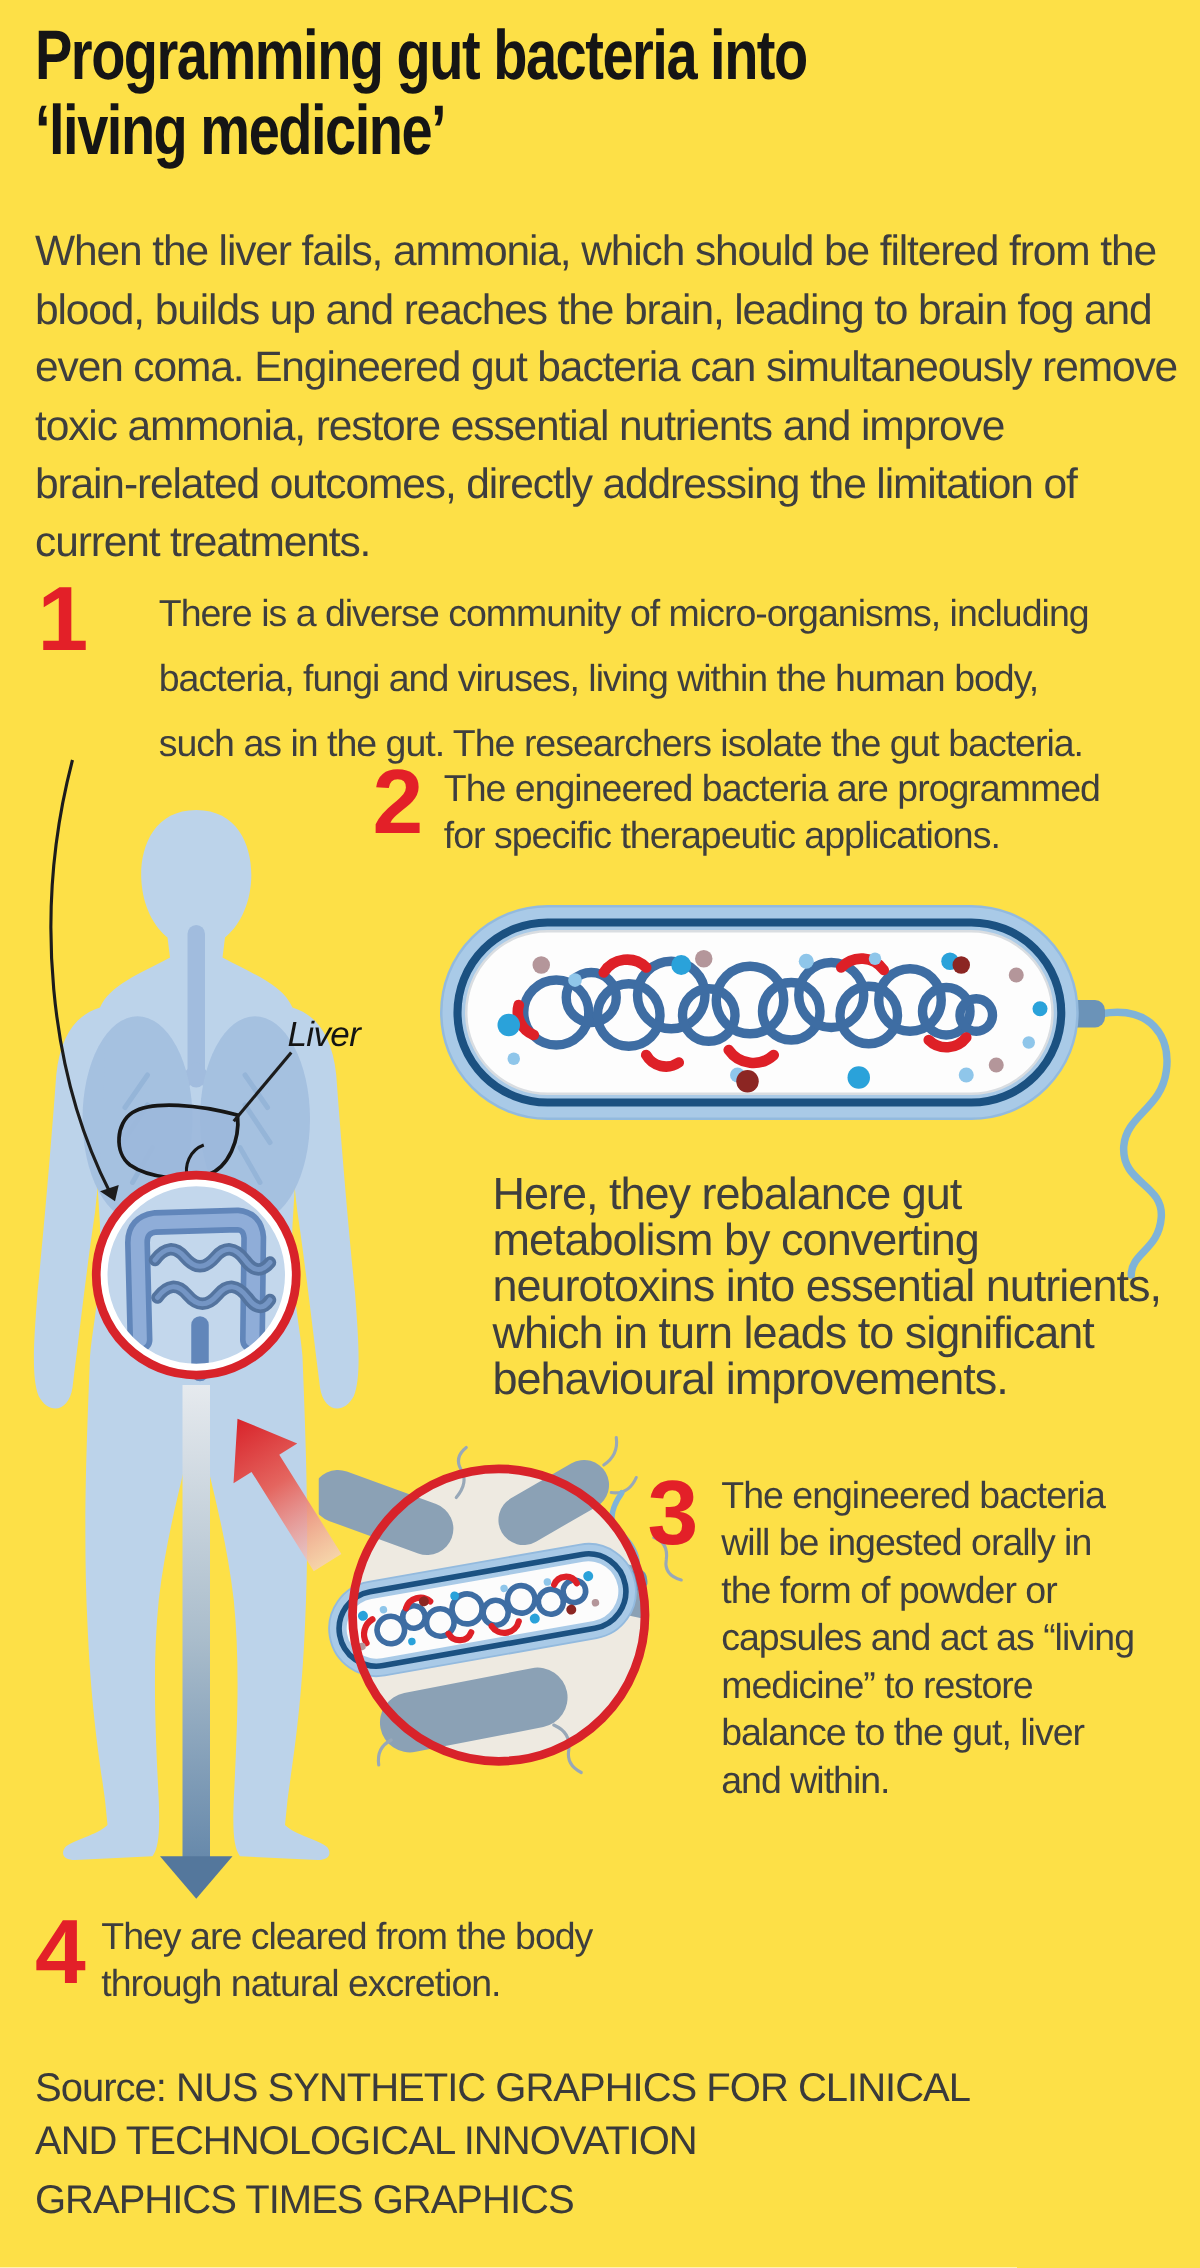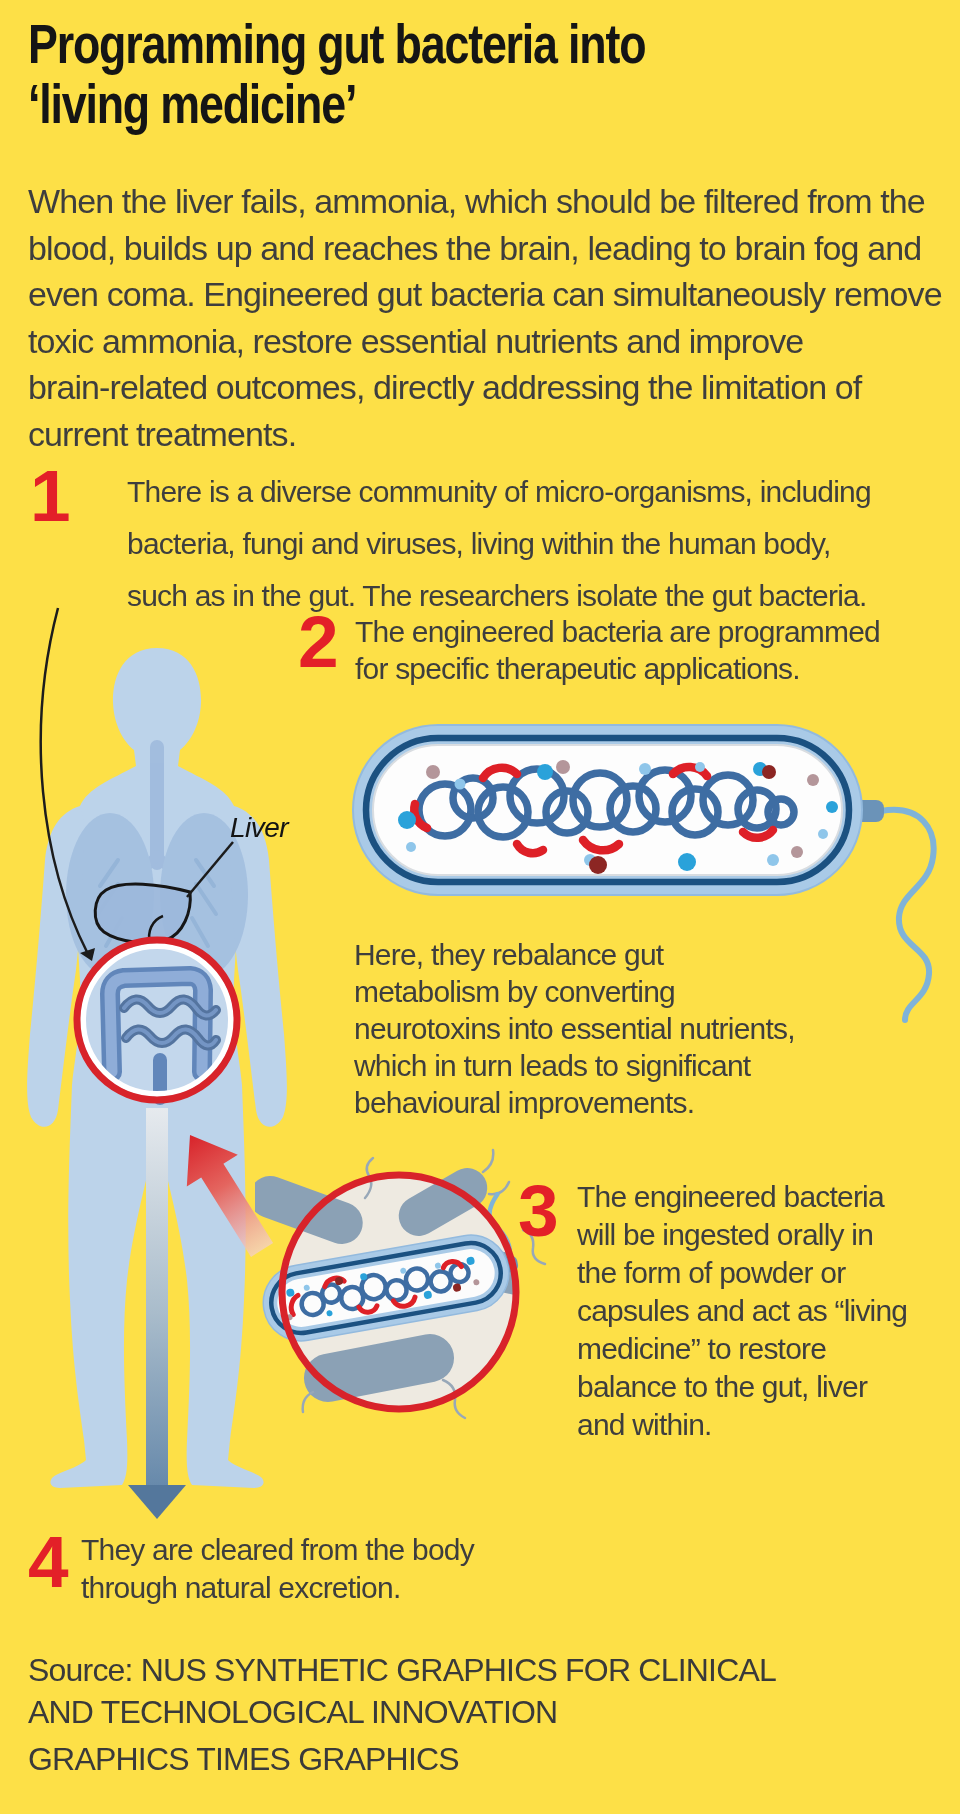--- a/index.html
+++ b/index.html
@@ -14,21 +14,21 @@
     color:#151515;letter-spacing:-1.5px;transform:scaleX(.8);transform-origin:0 0;
   }
   .para{
     left:28px;top:178px;font-size:34px;line-height:46.5px;color:#3e3e3e;
     letter-spacing:-0.9px;
   }
   .num{
     font-size:73px;line-height:1;font-weight:600;color:#e32028;letter-spacing:-2px;
   }
   .step-text{font-size:30px;color:#3e3e3e;letter-spacing:-0.8px;}
-  .note{font-size:30px;line-height:37px;color:#3e3e3e;letter-spacing:-0.8px;}
+  .note{font-size:36px;line-height:37px;color:#3e3e3e;letter-spacing:-0.8px;margin-left:40px;}
   .liver-label{font-size:28px;color:#141414;letter-spacing:-0.5px;font-style:italic;}
   .source{
     left:28px;top:1649px;font-size:32px;line-height:42px;color:#3a3a3a;
     letter-spacing:-0.8px;
   }
   .credit{left:28px;top:1738px;font-size:32px;line-height:42px;color:#3a3a3a;letter-spacing:-0.8px;}
   svg{display:block;}
 </style>
 </head>
 <body>

